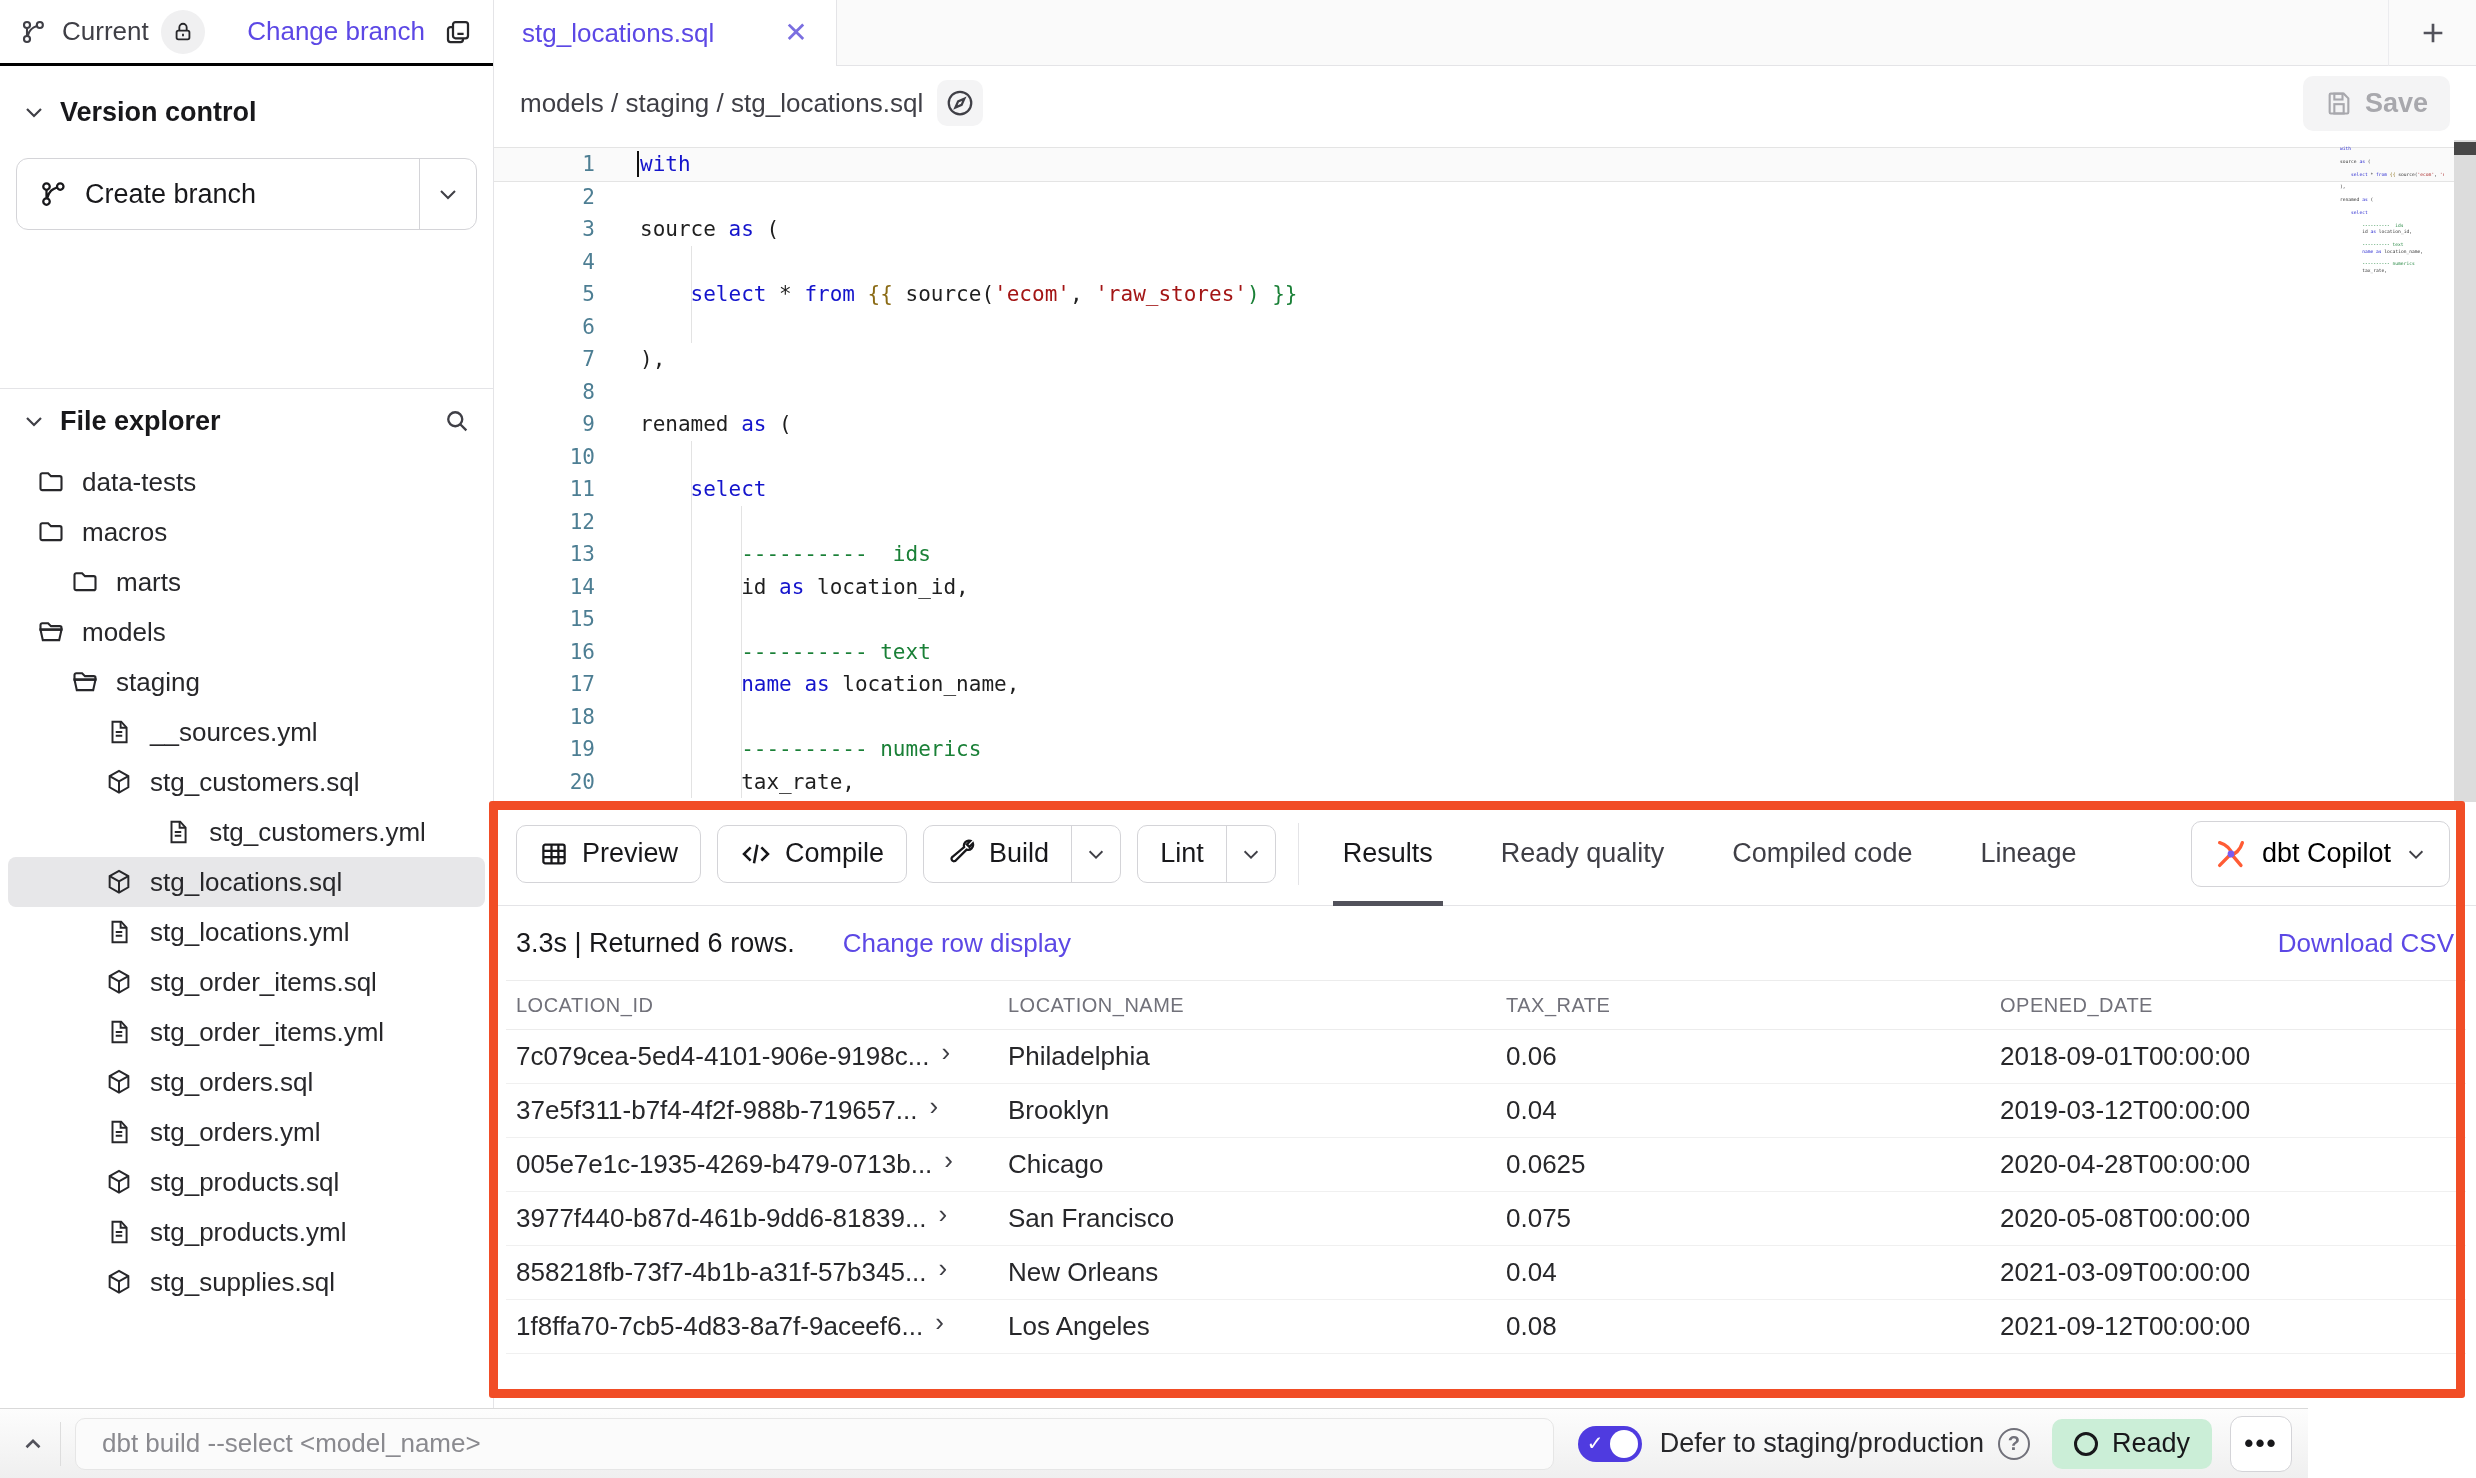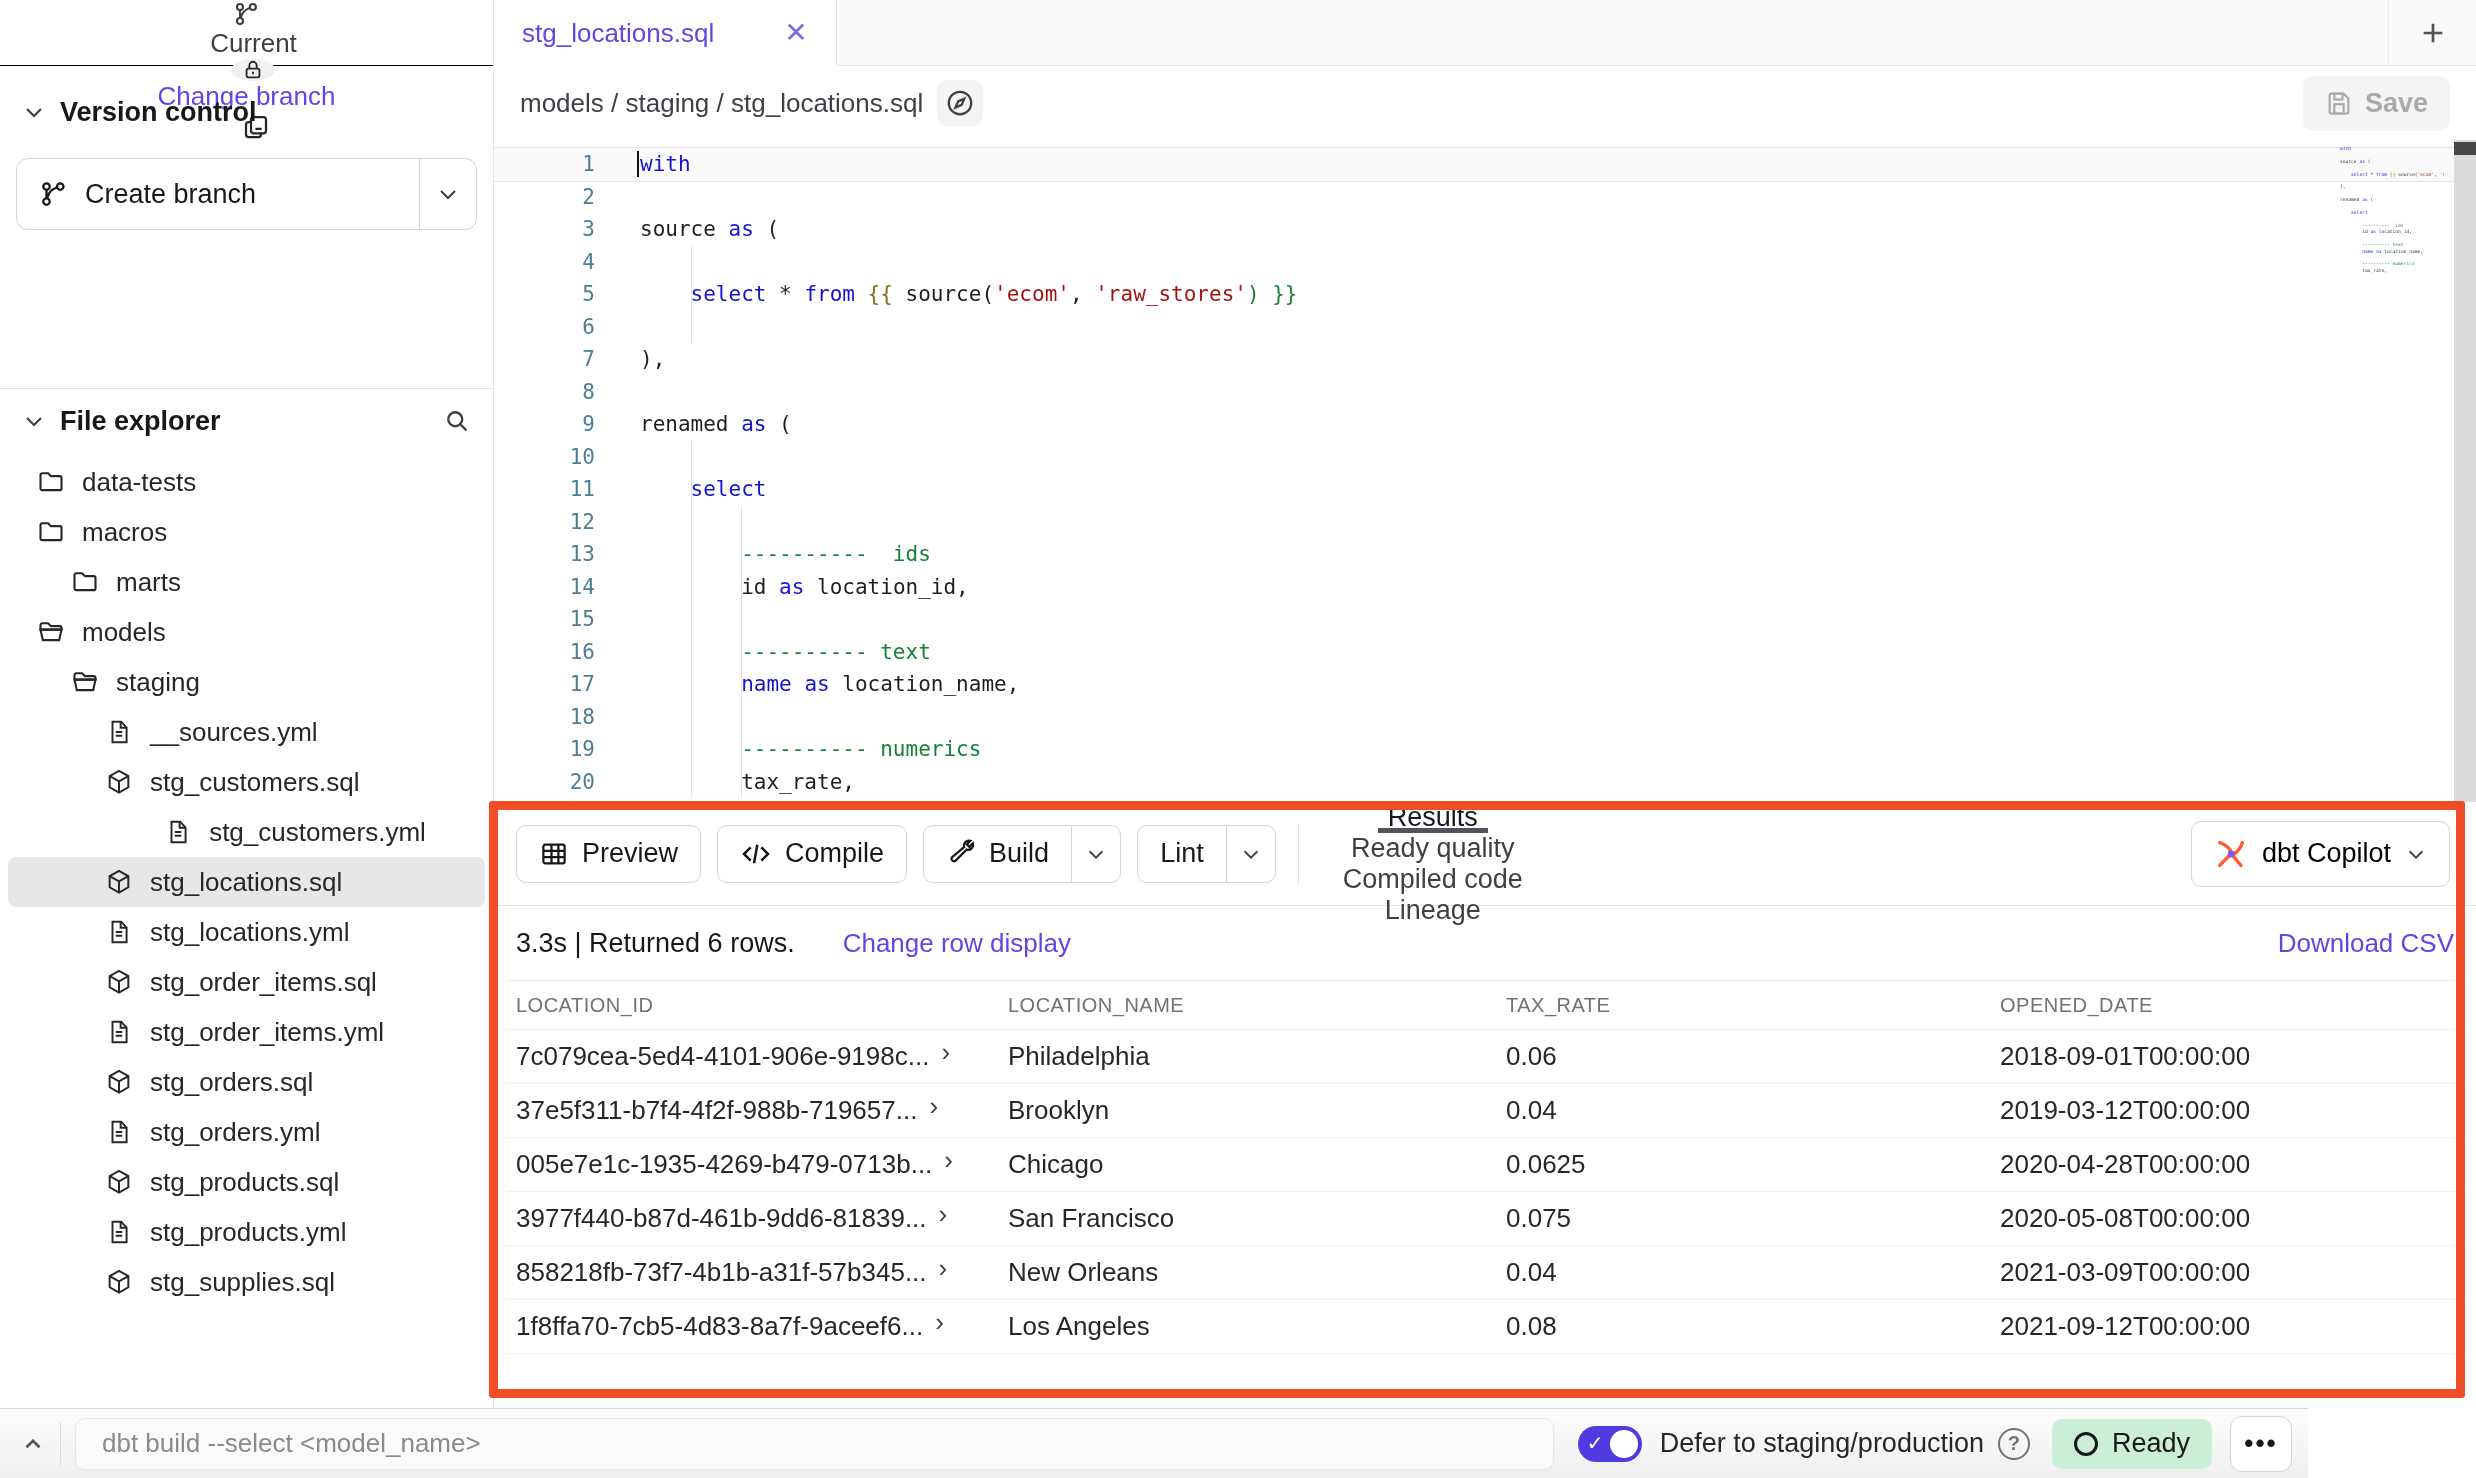--- a/index.html
+++ b/index.html
@@ -4,21 +4,21 @@
 <style>
   * { margin:0; padding:0; box-sizing:border-box; }
   html,body { width:2476px; height:1478px; overflow:hidden; background:#fff;
     font-family:"Liberation Sans", sans-serif; color:#18181b; }
   .stage { position:relative; width:2476px; height:1478px; background:#fff; }
 
   
   .sidebar { position:absolute; left:0; top:0; width:494px; height:1408px;
     border-right:1px solid #e4e4e7; background:#fff; }
   .sb-top { height:66px; display:flex; align-items:center; padding:0 20px;
-    border-bottom:1px solid #000000;flex-direction:column; }
+    border-bottom:3px solid #000000; }
   .sb-top .cur { font-size:26px; color:#3f3f46; margin-left:14px; }
   .lock-chip { width:44px; height:44px; border-radius:50%; background:#f0f0f1;
     display:flex; align-items:center; justify-content:center; margin-left:12px; }
   .sb-top .grow { flex:1; }
   .link { color:#5c48e5; font-size:26px; font-weight:500; cursor:pointer; }
   .sec-head { display:flex; align-items:center; gap:14px; padding:0 22px; height:64px;
     font-size:27px; font-weight:700; color:#18181b; }
   .sec-head .grow { flex:1; }
   .vc-head { margin-top:14px; }
   .split-btn { margin:14px 16px 0 16px; height:72px; border:1px solid #d4d4d8;
@@ -548,21 +548,21 @@
               <span>Lint</span>
             </div>
             <div class="tb-div"></div>
             <div class="tb-chev">
               <svg width="22" height="22" viewBox="0 0 24 24" fill="none" stroke="#3f3f46" stroke-width="2">
                 <path d="M5 9l7 7 7-7"></path>
               </svg>
             </div>
           </div>
           <span class="vdiv" id="toolbar-divider"></span>
-        <span id="panel-tabs" style="display:flex;align-items:center;height:104px;flex-direction:column;">
+        <span id="panel-tabs" style="display:flex;align-items:center;height:104px;">
             <span class="panel-tab active">Results</span>
             <span class="panel-tab">Ready quality</span>
             <span class="panel-tab">Compiled code</span>
             <span class="panel-tab">Lineage</span>
           </span>
         <button class="copilot-btn">
           <span>
             <svg width="34" height="34" viewBox="0 0 24 24" fill="none">
               <path d="M4 4c5 1.5 8 4.5 9.5 9.5L19 20" stroke="#ff5c35" stroke-width="2.4" stroke-linecap="round"></path>
               <path d="M20 4c-1.5 5-4.5 8-9.5 9.5L4 20" stroke="#ff5c35" stroke-width="2.4" stroke-linecap="round"></path>

